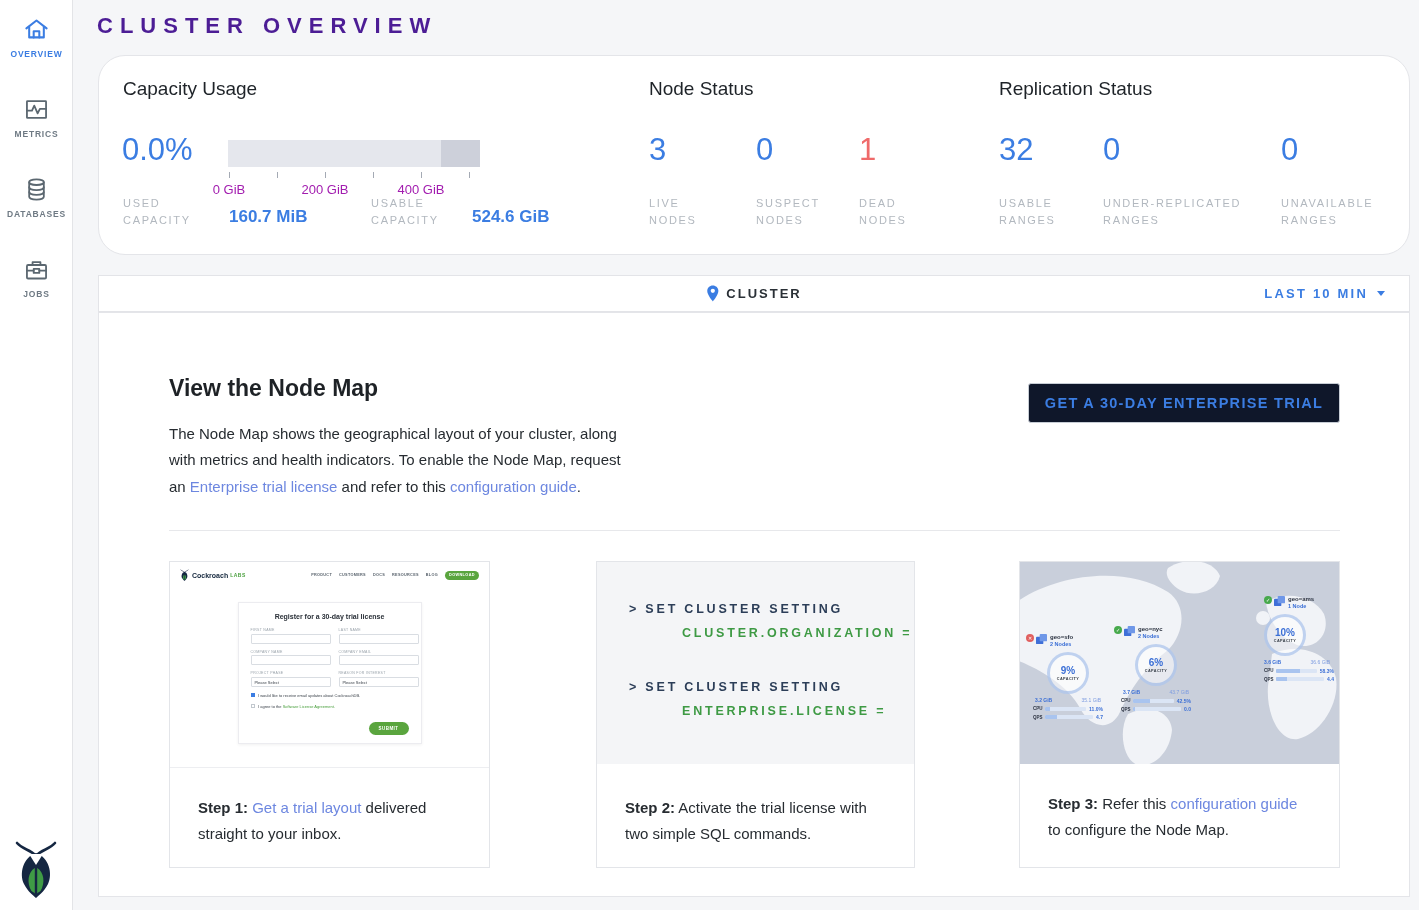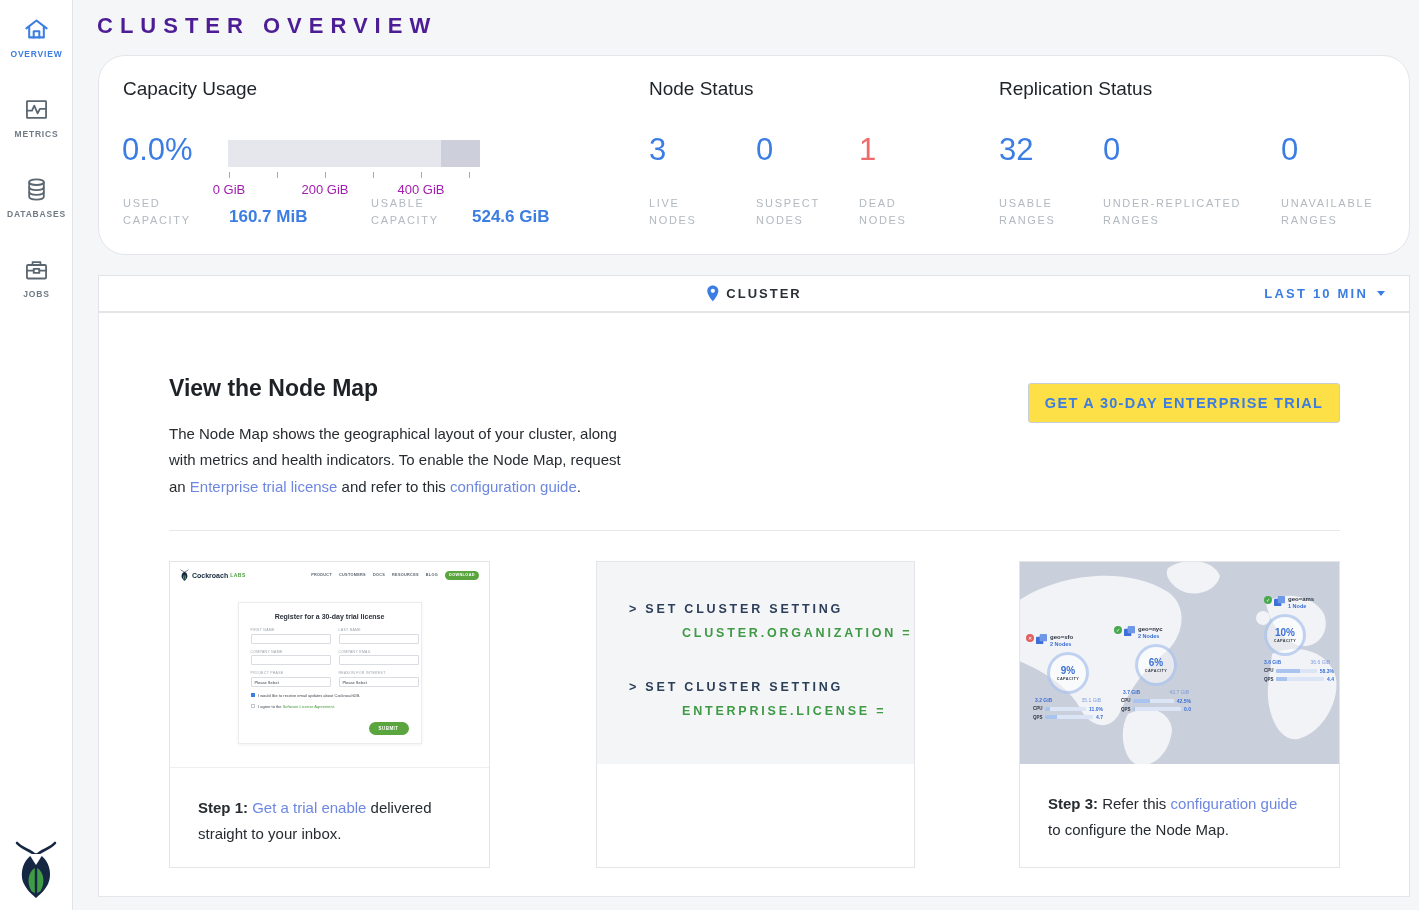--- a/index.html
+++ b/index.html
@@ -38,21 +38,21 @@
   .vb-right { position:absolute; right:24px; top:0; height:35px; display:flex; align-items:center; }
   .vb-gray { font-size:13px; letter-spacing:2.2px; color:#79838d; }
   .vb-blue { font-size:13px; letter-spacing:2.2px; color:#3b7de2; font-weight:600; margin-left:10px; cursor:pointer; }
   .vb-dark { font-size:13px; letter-spacing:2px; color:#2a3036; font-weight:600; margin-left:7px; }
   .caret { display:inline-block; width:0; height:0; border-left:4.5px solid transparent; border-right:4.5px solid transparent; border-top:5.5px solid #3b7de2; margin-left:9px; }
 
   
   .nm-heading { position:absolute; left:70px; top:62px; font-size:23px; font-weight:600; color:#1e2226; }
   .nm-desc { position:absolute; left:70px; top:108px; width:465px; font-size:15px; line-height:26.3px; color:#272c31; }
   a.lnk { color:#6d87e0; text-decoration:none; cursor:pointer; }
-  .trial-btn { position:absolute; left:929px; top:70px; width:312px; height:40px; background:#fde047; border:1px solid #c7cdd5; border-radius:3px; color:#3b7de2; font-size:14.5px; font-weight:600; letter-spacing:1.3px; font-family:"Liberation Sans", sans-serif; cursor:pointer; }
+  .trial-btn { position:absolute; left:929px; top:70px; width:312px; height:40px; background:#0f172a; border:1px solid #c7cdd5; border-radius:3px; color:#3b7de2; font-size:14.5px; font-weight:600; letter-spacing:1.3px; font-family:"Liberation Sans", sans-serif; cursor:pointer; }
   .nm-divider { position:absolute; left:70px; top:217px; width:1171px; height:1px; background:#e7e8eb; }
 
   .step-card { position:absolute; top:248px; height:307px; background:#fff; border:1px solid #e3e5e9; }
   .step-caption { position:absolute; left:0; right:0; top:206px; padding:27px 28px 0 28px; font-size:15px; line-height:26px; color:#272c31; }
   .step-caption b { font-weight:bold; }
 
   
   .mini-site { position:absolute; left:0; top:0; width:100%; height:206px; background:#fff; border-bottom:1px solid #edeef1; overflow:hidden; }
   .ms-topbar { position:absolute; left:0; right:0; top:0; height:26px; display:flex; align-items:center; padding:0 10px; }
   .ms-brand { font-size:7px; font-weight:bold; color:#13263c; margin-left:3px; }
@@ -291,30 +291,31 @@
             <span class="ms-checkbox checked"></span>
             <span class="ms-check-text">I would like to receive email updates about CockroachDB.</span>
           </div>
           <div class="ms-check-row">
             <span class="ms-checkbox empty"></span>
             <span class="ms-check-text"><span>I agree to the </span><span class="ms-green">Software License Agreement.</span></span>
           </div>
           <div class="ms-submit">SUBMIT</div>
         </div>
       </div>
-      <p class="step-caption"><b>Step 1:</b> <a class="lnk">Get a trial enable</a><span> delivered straight to your inbox.</span></p>
+      <p class="step-caption"><b>Step 1:</b> <a class="lnk">Get a trial layout</a><span> delivered straight to your inbox.</span></p>
     </div>
 
     <div class="step-card" style="left:497px; width:319px;">
       <div class="code-block">
         <div class="code-prompt" style="top:40px;">&gt; SET CLUSTER SETTING</div>
         <div class="code-arg" style="top:64px;">CLUSTER.ORGANIZATION =</div>
         <div class="code-prompt" style="top:118px;">&gt; SET CLUSTER SETTING</div>
         <div class="code-arg" style="top:142px;">ENTERPRISE.LICENSE =</div>
       </div>
+      <p class="step-caption"><b>Step 2:</b><span> Activate the trial license with two simple SQL commands.</span></p>
     </div>
 
     <div class="step-card" style="left:920px; width:321px;">
       <div class="mini-map">
         <svg class="land" width="319" height="202" viewBox="0 0 319 202">
           <g fill="#f1f3f7">
             <path d="M-10,45 C30,12 105,2 148,30 C168,44 164,72 148,88 C128,104 114,120 100,150 C91,170 70,166 60,146 C46,120 10,102 -10,96 Z"></path>
             <path d="M148,6 C166,-6 194,-2 200,14 C196,30 174,36 160,28 C150,22 144,13 148,6 Z"></path>
             <path d="M108,152 C128,142 150,148 152,168 C150,190 134,206 118,203 C103,199 98,168 108,152 Z"></path>
             <path d="M246,40 C266,28 294,34 304,52 C310,68 300,84 284,84 C266,84 248,60 246,40 Z"></path>

